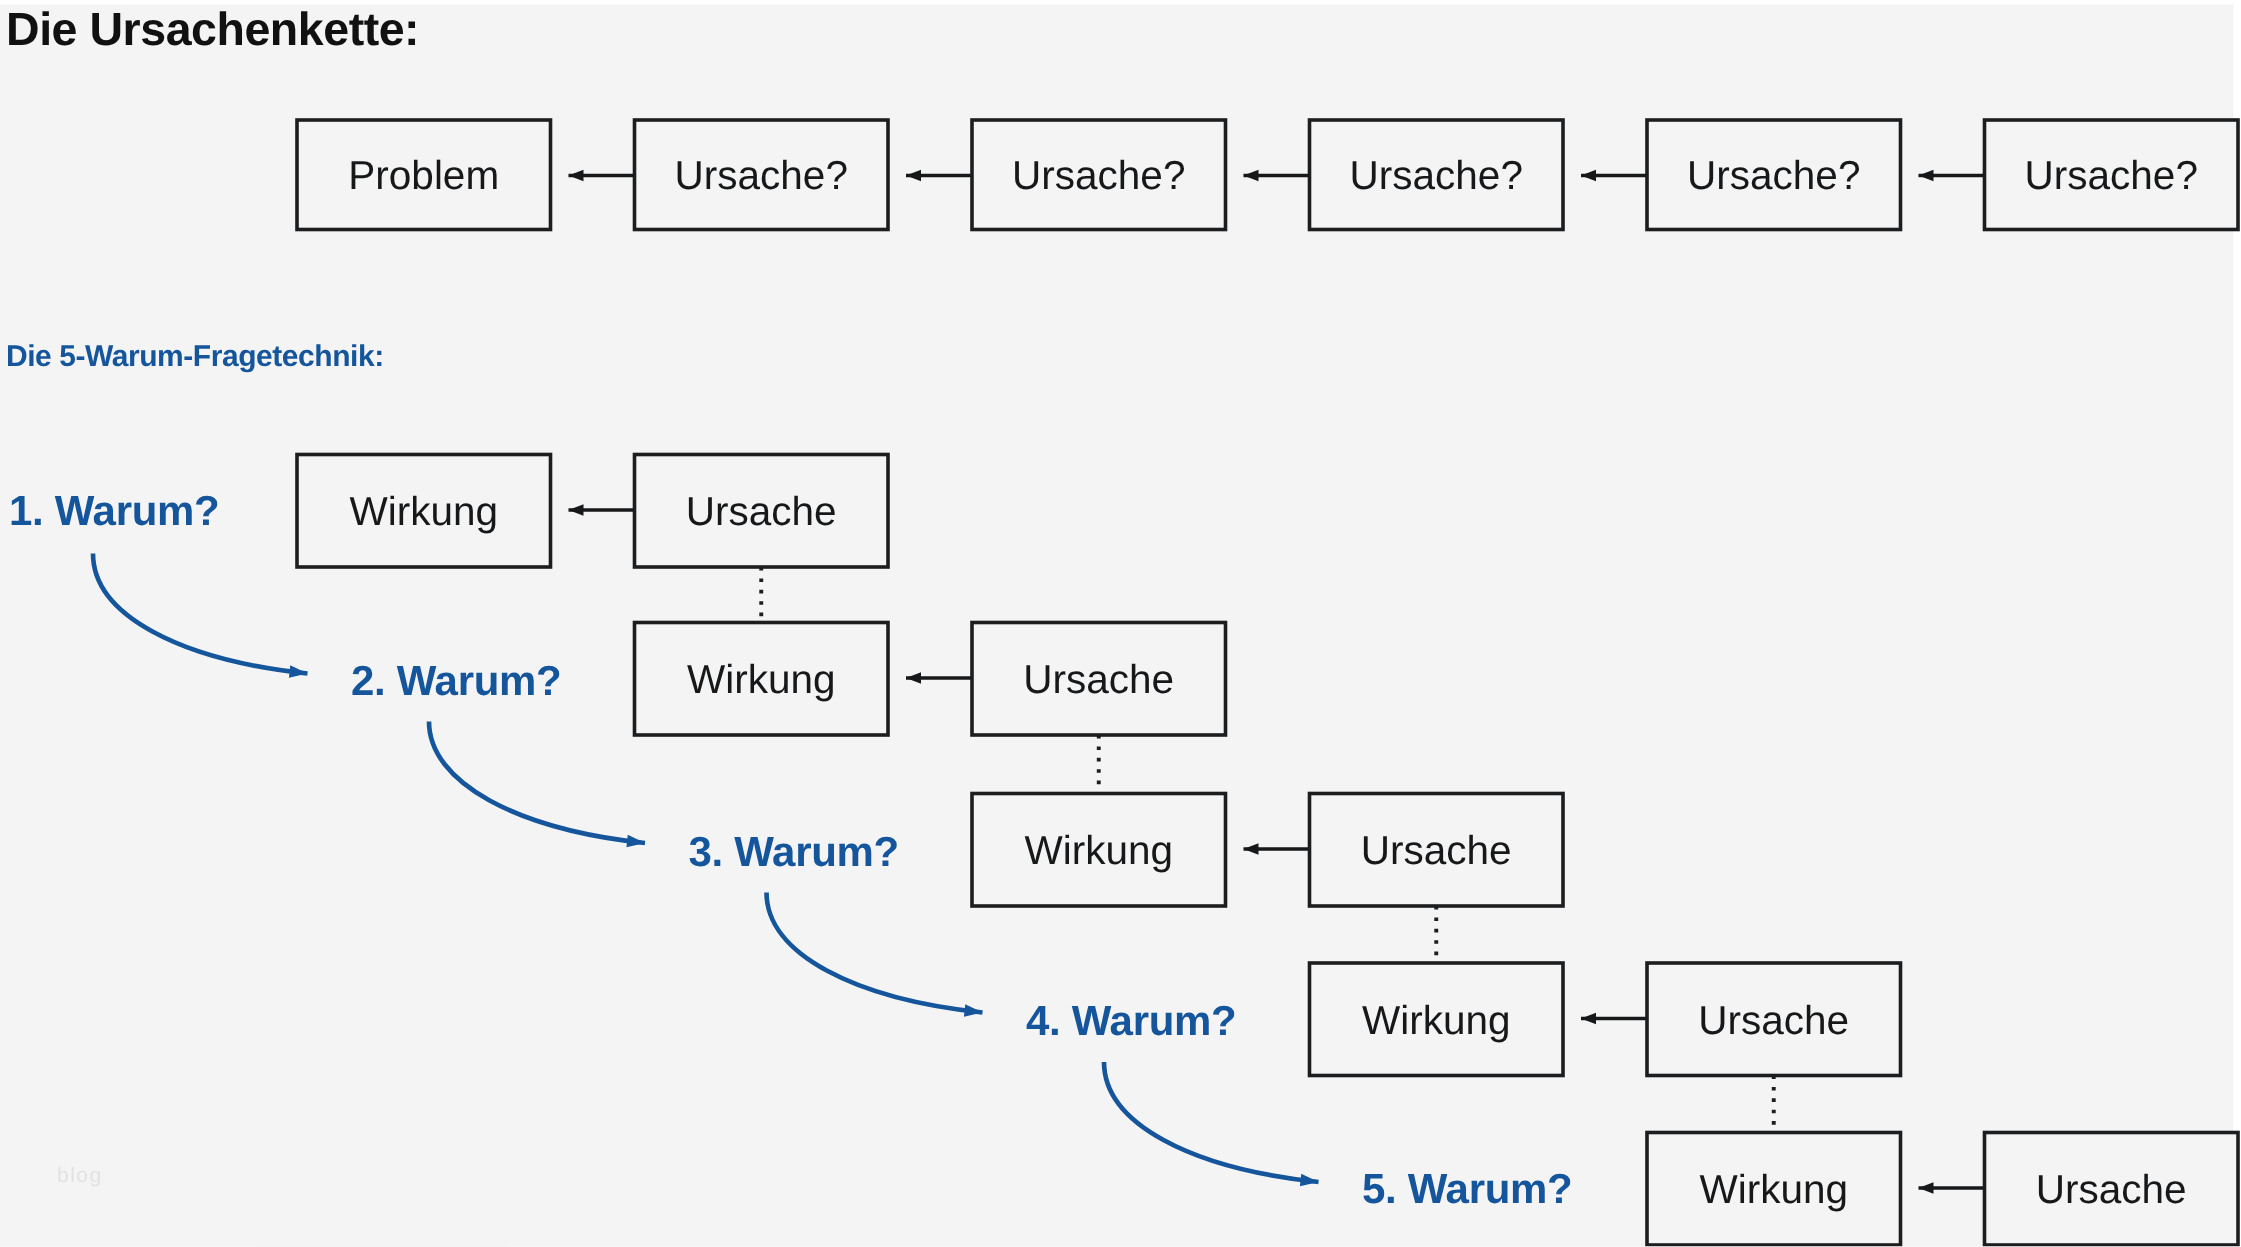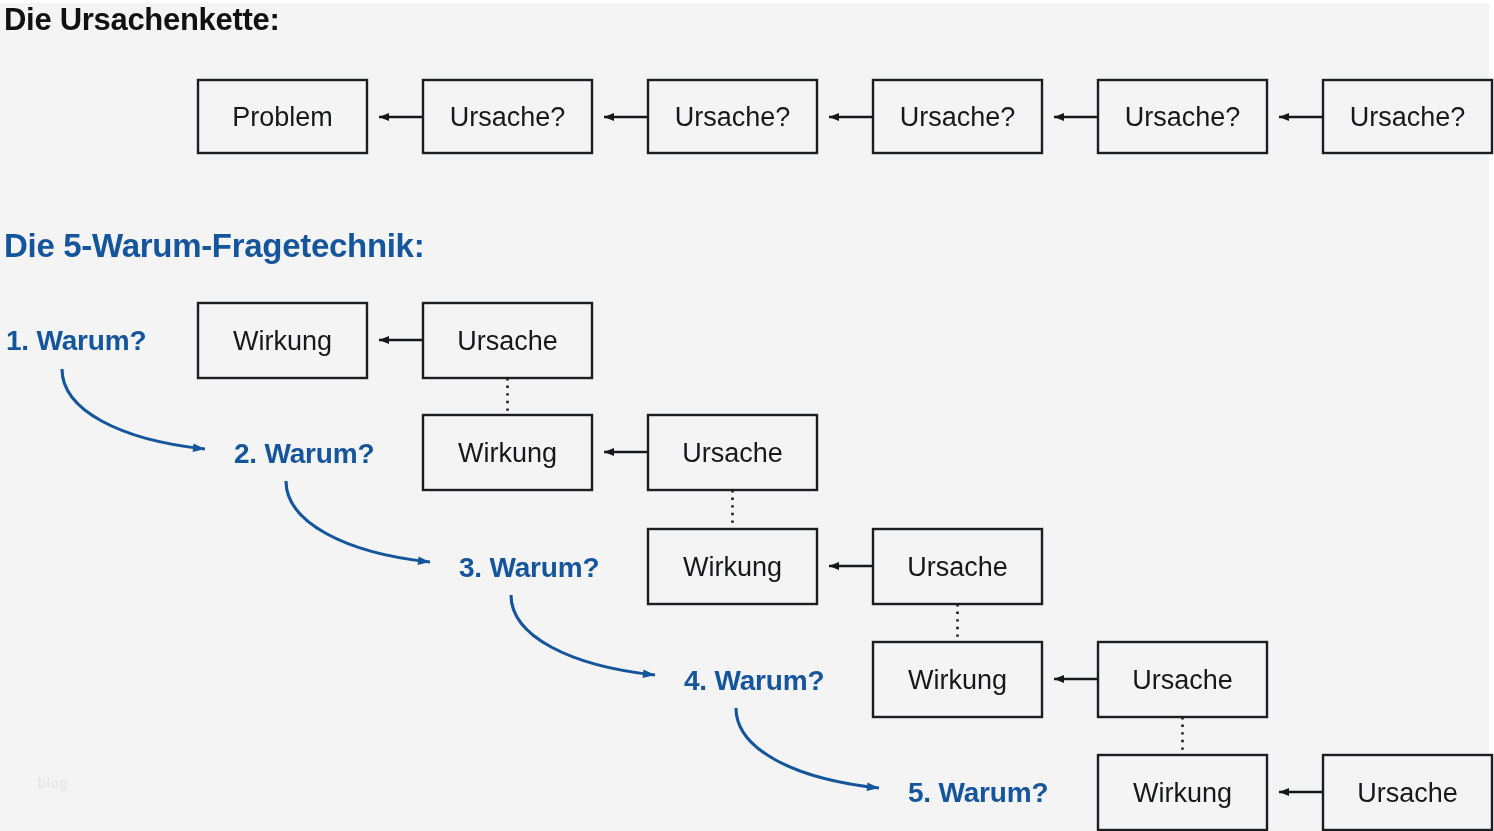--- a/index.html
+++ b/index.html
@@ -45,21 +45,21 @@
   }
   #heading-1 {
     left: 4px;
     top: 2px;
     font-size: 31px;
     color: #111111;
   }
   #heading-2 {
     left: 4px;
     top: 227px;
-    font-size: 33px;
+    font-size: 20px;
     color: #14559c;
   }
   svg#diagram {
     position: absolute;
     left: 0;
     top: 0;
   }
   .boxtext {
     font-family: "Liberation Sans", sans-serif;
     font-size: 27px;

